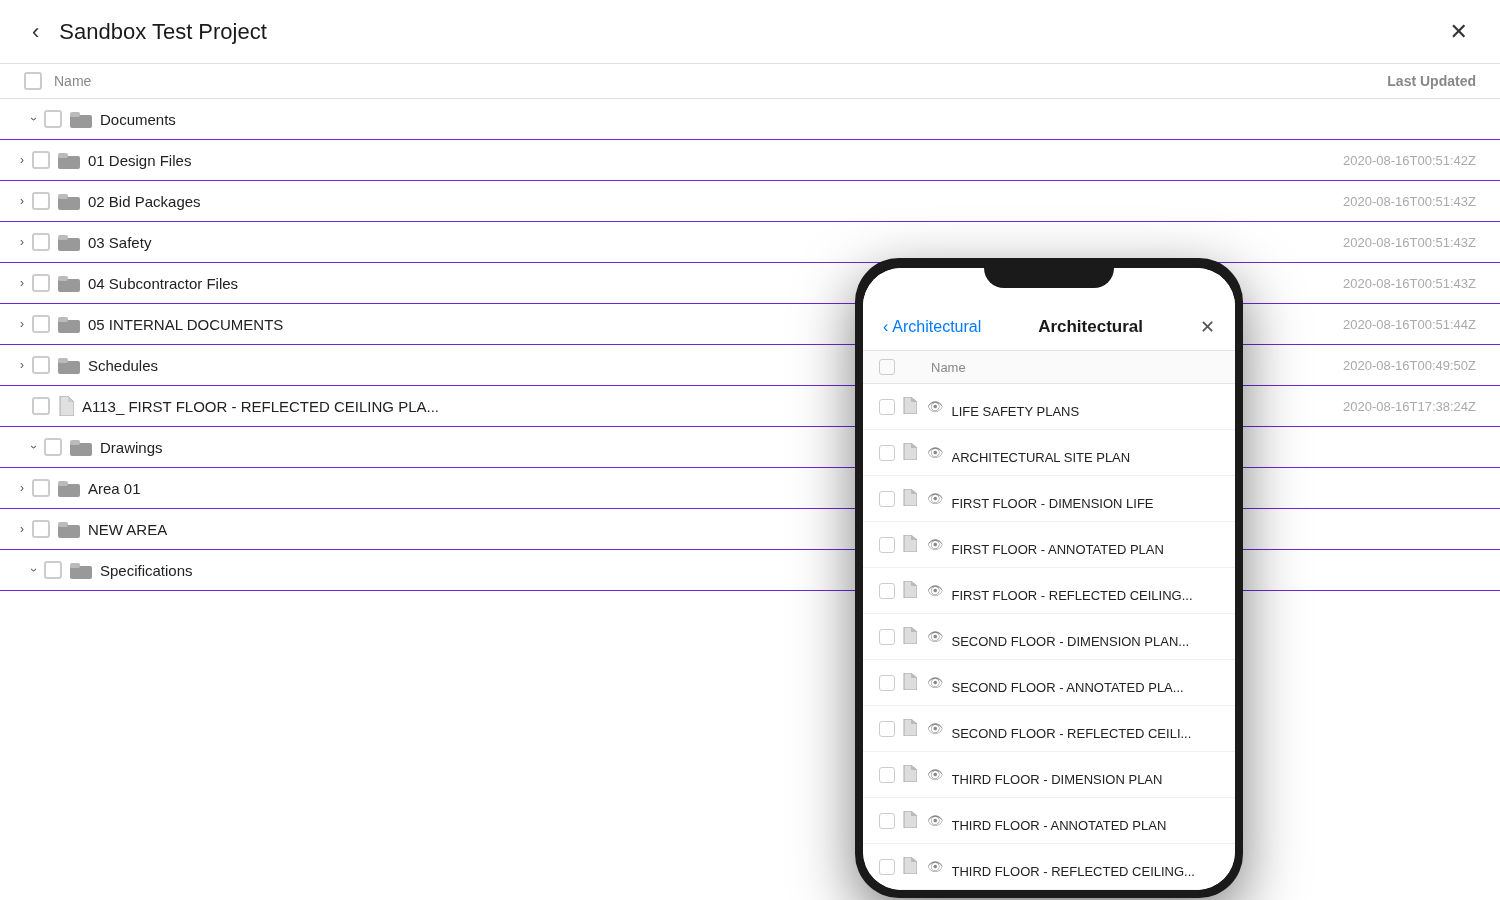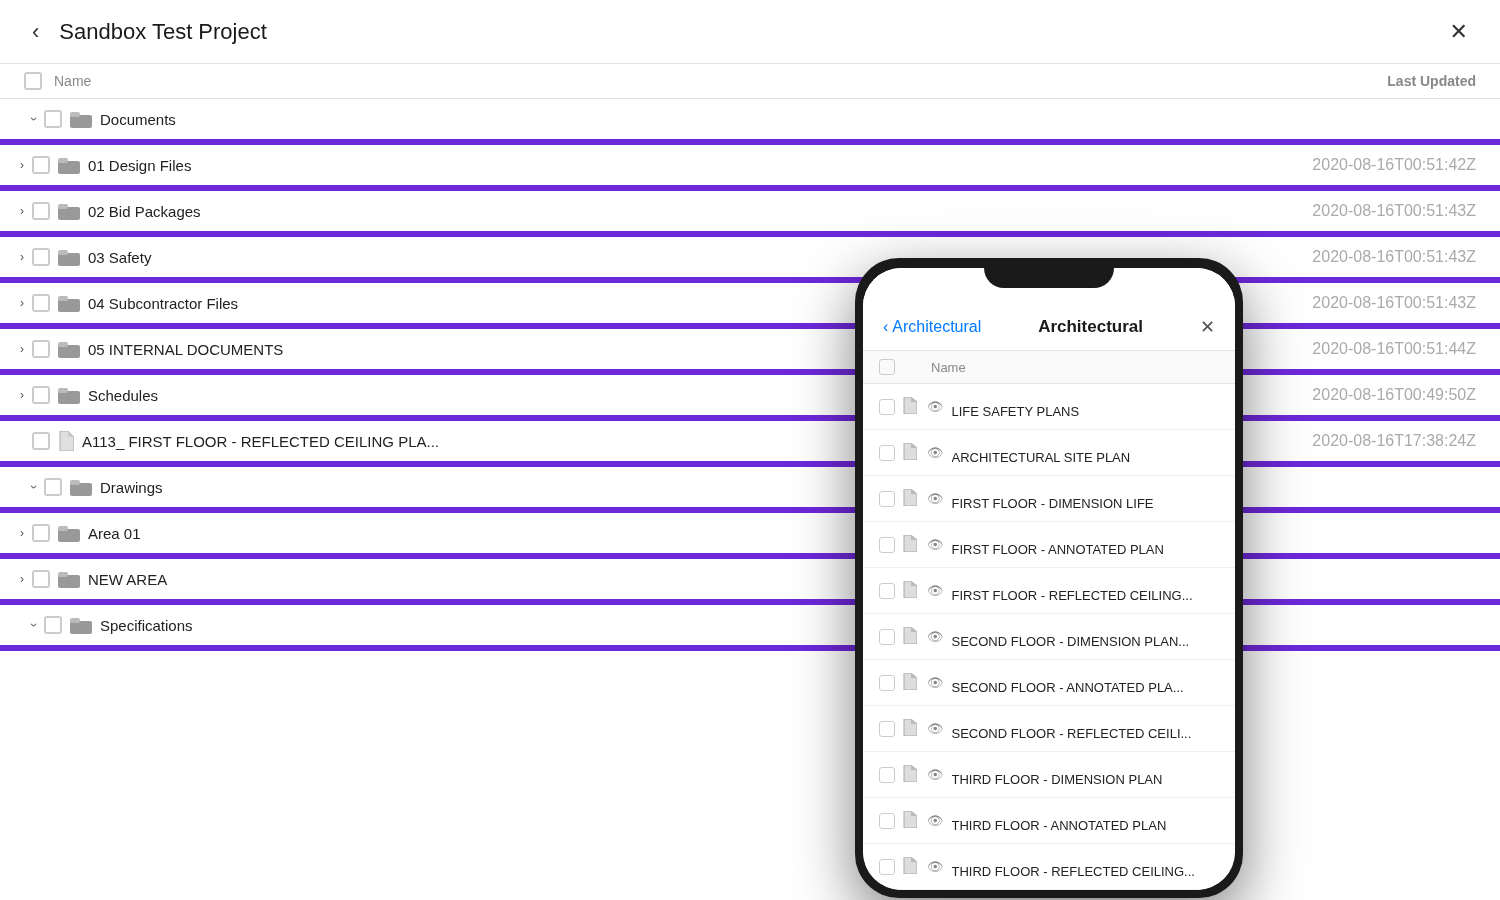--- a/index.html
+++ b/index.html
@@ -102,21 +102,21 @@
     
     .file-list {
       overflow-y: auto;
       height: calc(900px - 110px);
     }
 
     .tree-row {
       display: flex;
       align-items: center;
       padding: 10px 24px;
-      border-bottom: 6px solid #6d28d9;
+      border-bottom: 1px solid #6d28d9;
       cursor: pointer;
       user-select: none;
     }
 
     .indent-1 { padding-left: 12px; }
 
     .chevron {
       width: 20px;
       height: 20px;
       display: flex;
@@ -149,21 +149,21 @@
       font-size: 15px;
     }
 
     .row-name {
       font-size: 15px;
       color: #222;
       flex: 1;
     }
 
     .row-date {
-      font-size: 16px;
+      font-size: 13px;
       color: #aaa;
       margin-left: auto;
     }
 
     .spacer { width: 20px; flex-shrink: 0; }
 
     
     .phone-overlay {
       position: absolute;
       top: 258px;

